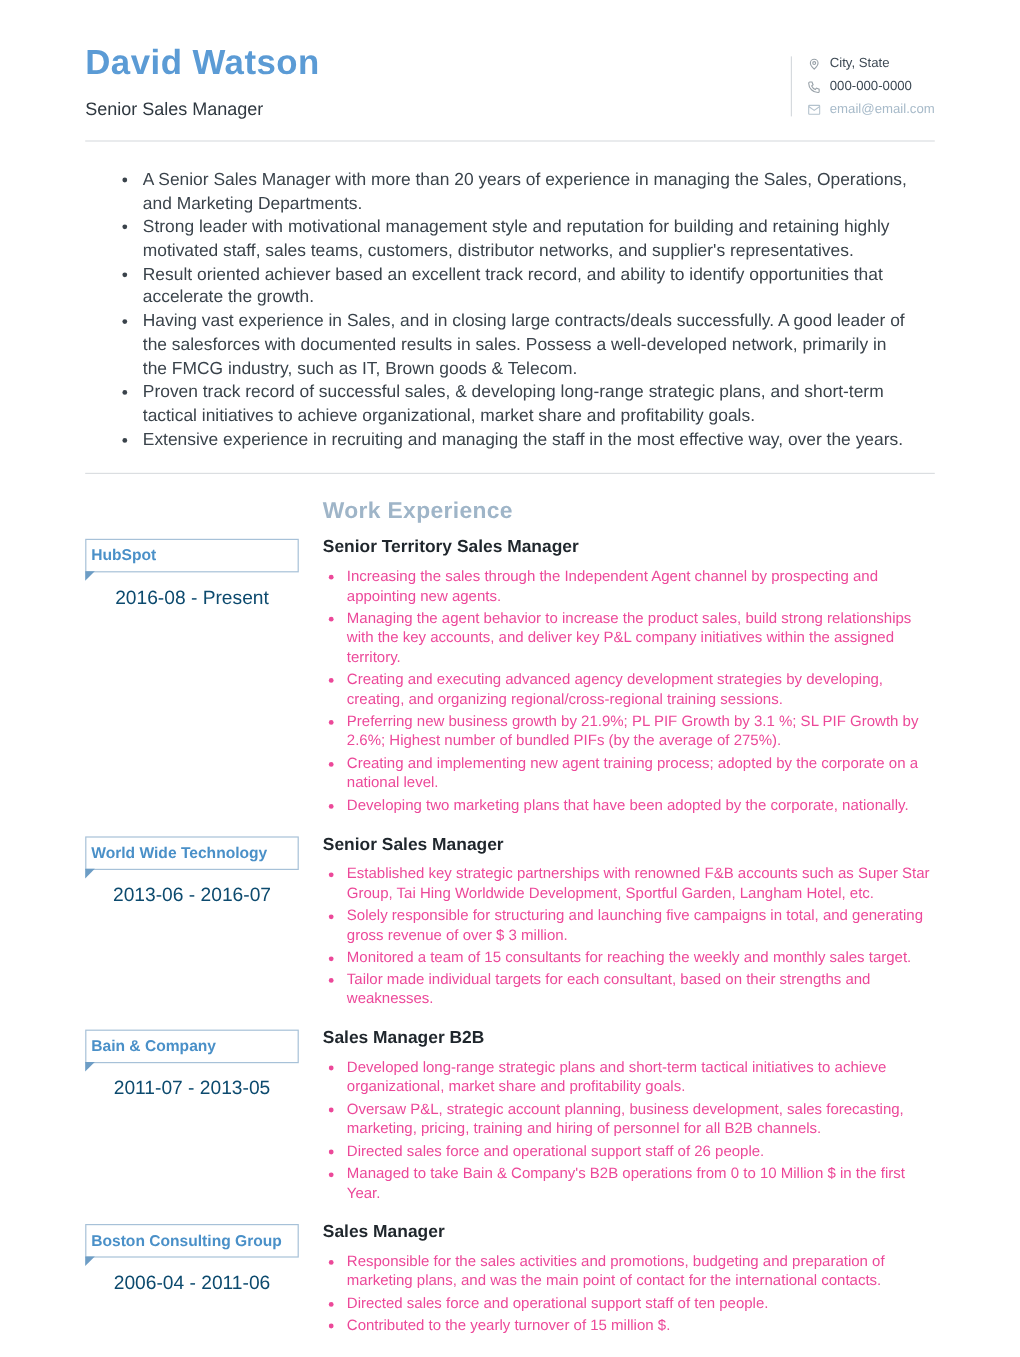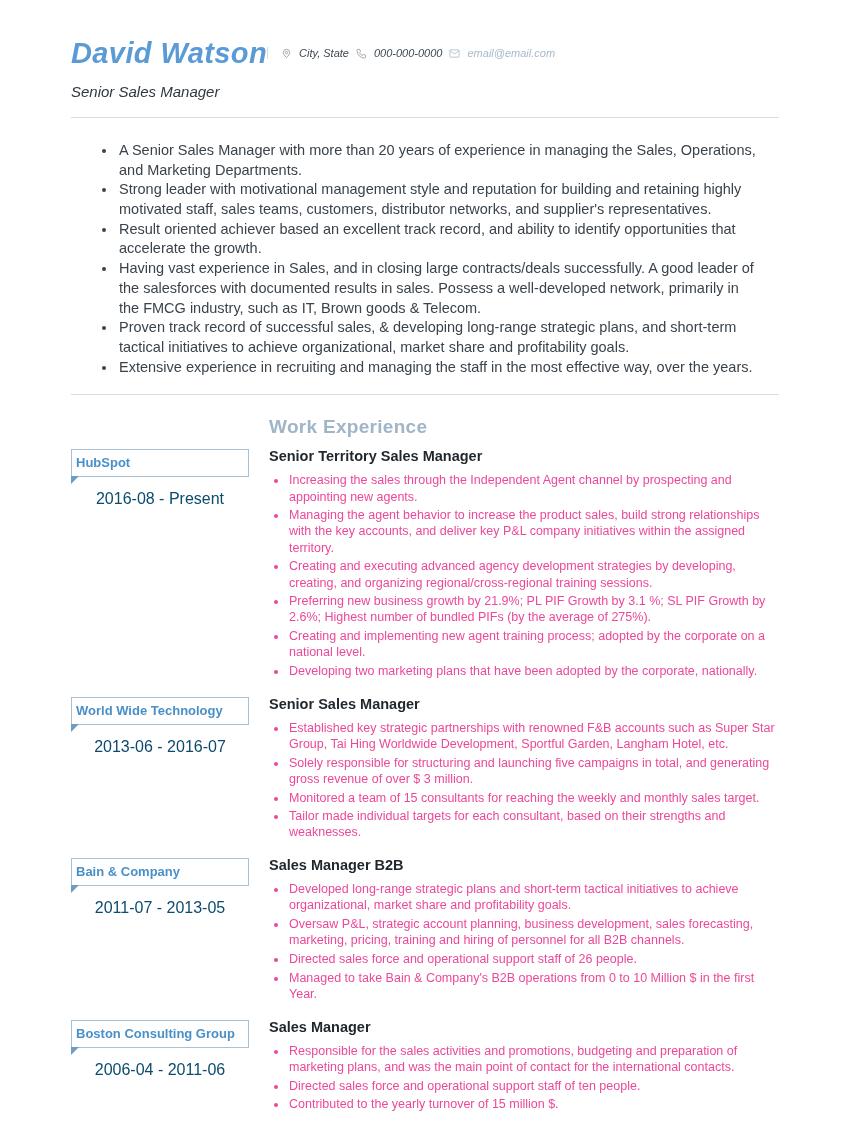--- a/index.html
+++ b/index.html
@@ -4,26 +4,26 @@
 <style>
   * { margin:0; padding:0; box-sizing:border-box; }
   html,body { background:#ffffff; }
   body { font-family:"Liberation Sans","DejaVu Sans",sans-serif; }
   .page {
     width:850px; height:1131px; background:#ffffff;
     padding:38px 71px 0 71px; overflow:hidden;
   }
 
   
-  header { display:flex; align-items:flex-start;font-style:italic; }
+  header { display:flex; justify-content:space-between; align-items:flex-start; }
   .name { font-size:29px; font-weight:700; color:#5b9bd5; letter-spacing:.4px; line-height:1.1; }
   .candidate-title { font-size:15px; color:#2f3840; margin-top:13px; }
   .contact {
     border-left:1px solid #d6dade; padding-left:13px; margin-top:9px;
-    display:flex; flex-direction:row; gap:7px; min-width:114px;
+    display:flex; flex-direction:column; gap:7px; min-width:114px;
   }
   .contact-row { display:flex; align-items:center; gap:7px; font-size:11px; color:#3e4a55; }
   .contact-row .ic { width:11px; height:11px; flex:0 0 11px; display:inline-block; }
   .contact-row .ic svg { display:block; }
   .contact-row.email-row { color:#a7bac9; }
   .hdr-divider { border:none; border-top:1px solid #dbdee1; margin-top:17px; }
 
   
   .summary-list {
     margin:23px 0 0 0; padding-left:46px;

